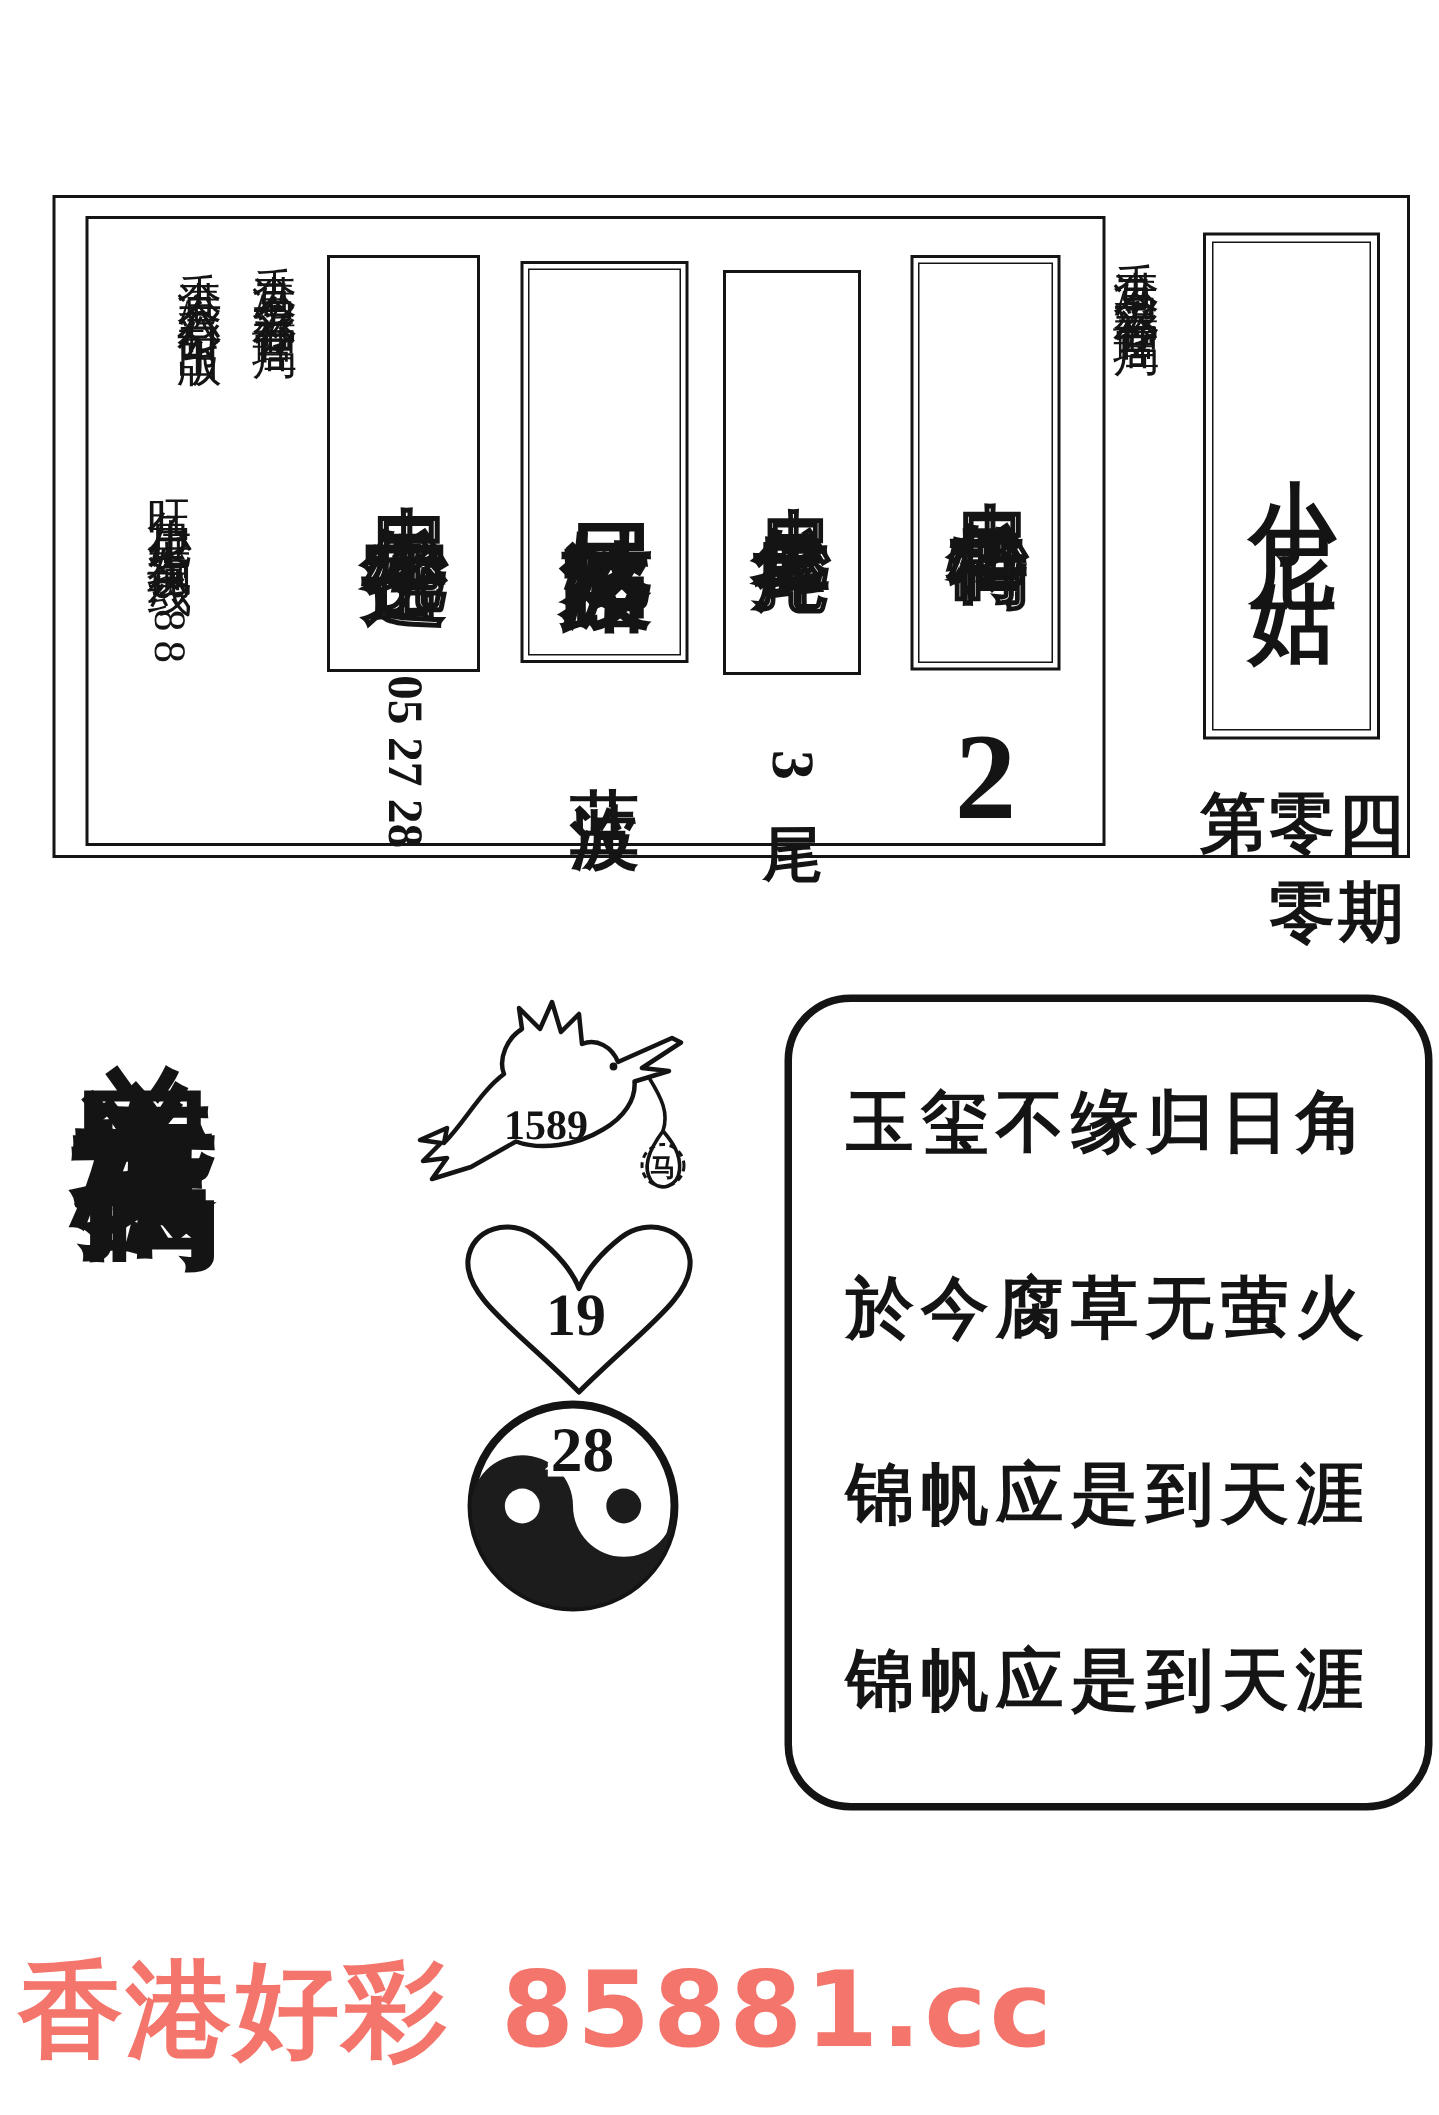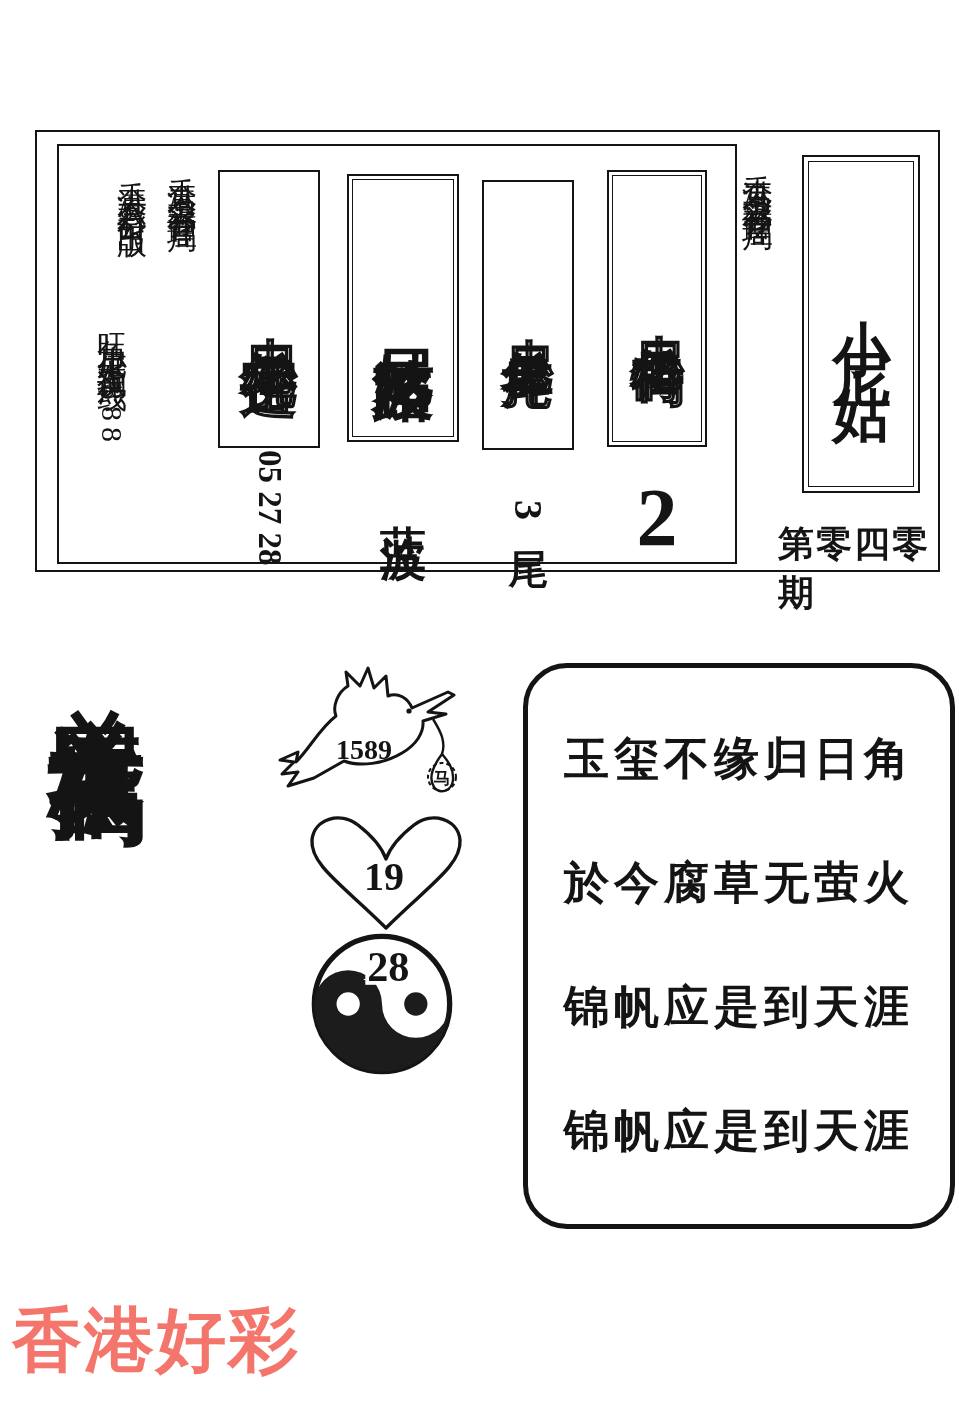--- a/index.html
+++ b/index.html
@@ -66,21 +66,21 @@
     font-weight:900;
     font-size:97px;
     line-height:1;
     letter-spacing:12px;
   }
   .poem-box{
     left:523px;top:663px;width:402px;height:496px;
     border:5px solid #141414;
     border-radius:44px;
     display:flex;flex-direction:column;justify-content:space-around;
-    padding:30px 10px;box-sizing:content-box;
+    padding:19px 10px;box-sizing:content-box;
   }
   .poem-line{
     text-align:center;
     font-size:45px;
     font-weight:700;
     letter-spacing:5px;
     line-height:1.1;
     white-space:nowrap;
   }
 
@@ -140,21 +140,21 @@
   <div class="abs panel-value center-flex" style="left:570px;top:340px;width:100px;height:92px;font-size:82px;font-weight:600;">2</div>
 
   <div class="abs vtext col script" style="left:705px;top:18px;font-size:31px;">香港马会彩券管理局：</div>
 
   <div class="abs brand-box" style="left:765px;top:23px;width:118px;height:338px;">
     <div class="inner-frame">
       <div class="vtext script" style="font-size:58px;font-weight:900;letter-spacing:34px;line-height:1;">小尼姑</div>
     </div>
   </div>
 
-  <div class="abs script" style="left:741px;top:388px;font-size:36px;font-weight:600;letter-spacing:2px;">第零四零期</div>
+  <div class="abs script" style="left:741px;top:388px;font-size:44px;font-weight:600;letter-spacing:2px;text-align:right;">第零四零期</div>
 </div>
 
 <div class="abs vtext series-title" style="left:50px;top:630px;">曾道女指碼</div>
 
 <svg class="abs" style="left:276px;top:664px;" width="196" height="150" viewBox="0 0 196 150">
   <path d="M20,98
            C34,84 44,64 60,52
            C56,42 62,28 72,22
            L70,8 L84,22
            L92,4 L98,24
@@ -191,13 +191,14 @@
 
 <div class="abs poem-box">
   <div class="poem-line script">玉玺不缘归日角</div>
   <div class="poem-line script">於今腐草无萤火</div>
   <div class="poem-line script">锦帆应是到天涯</div>
   <div class="poem-line script">锦帆应是到天涯</div>
 </div>
 
 <div class="abs footer">
   <span>香港好彩</span>
+  <span>85881.cc</span>
 </div>
 
 </body></html>

